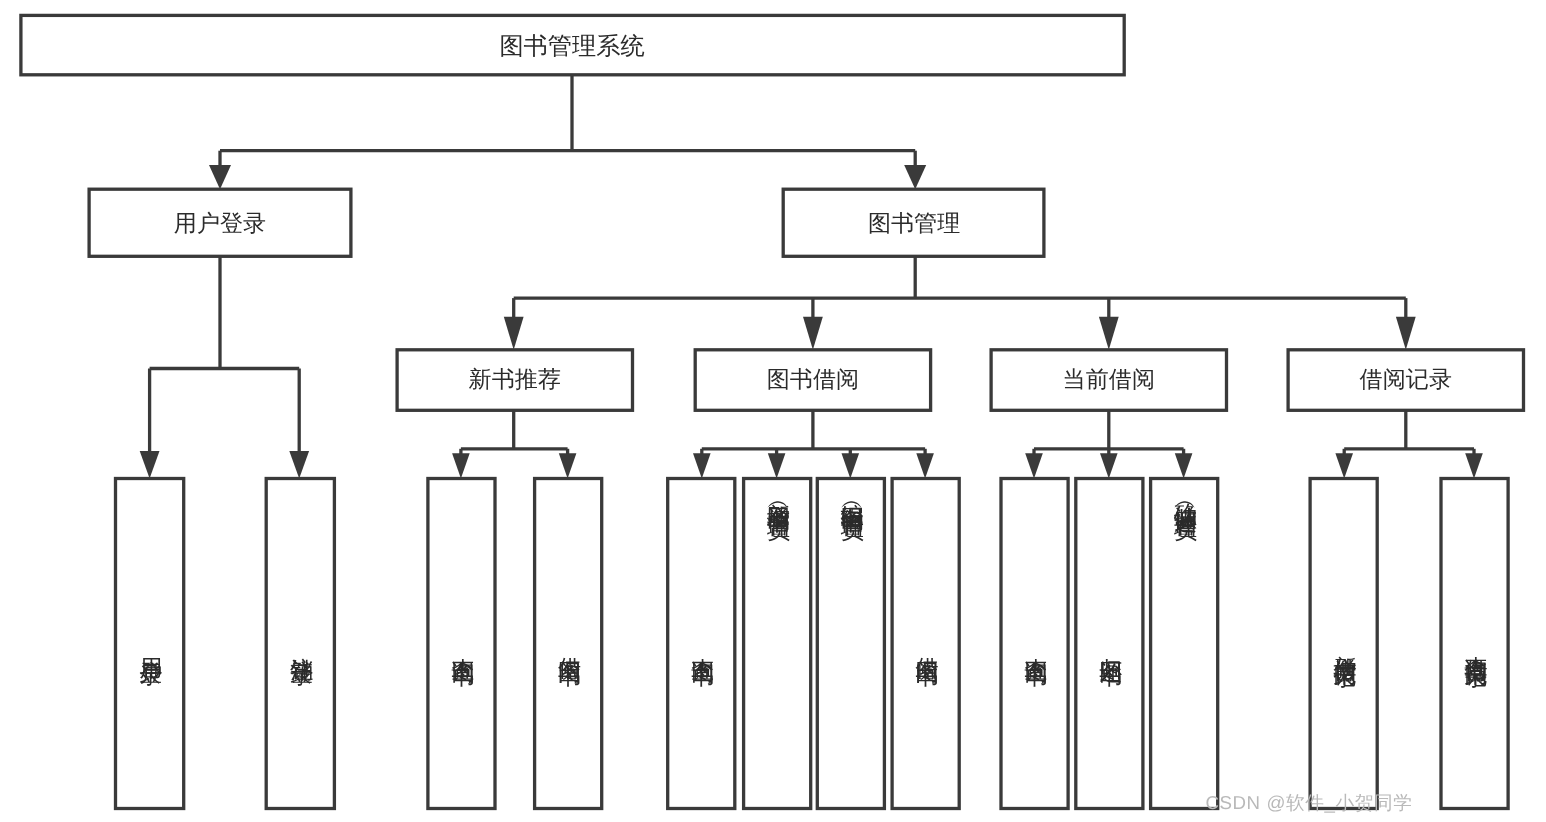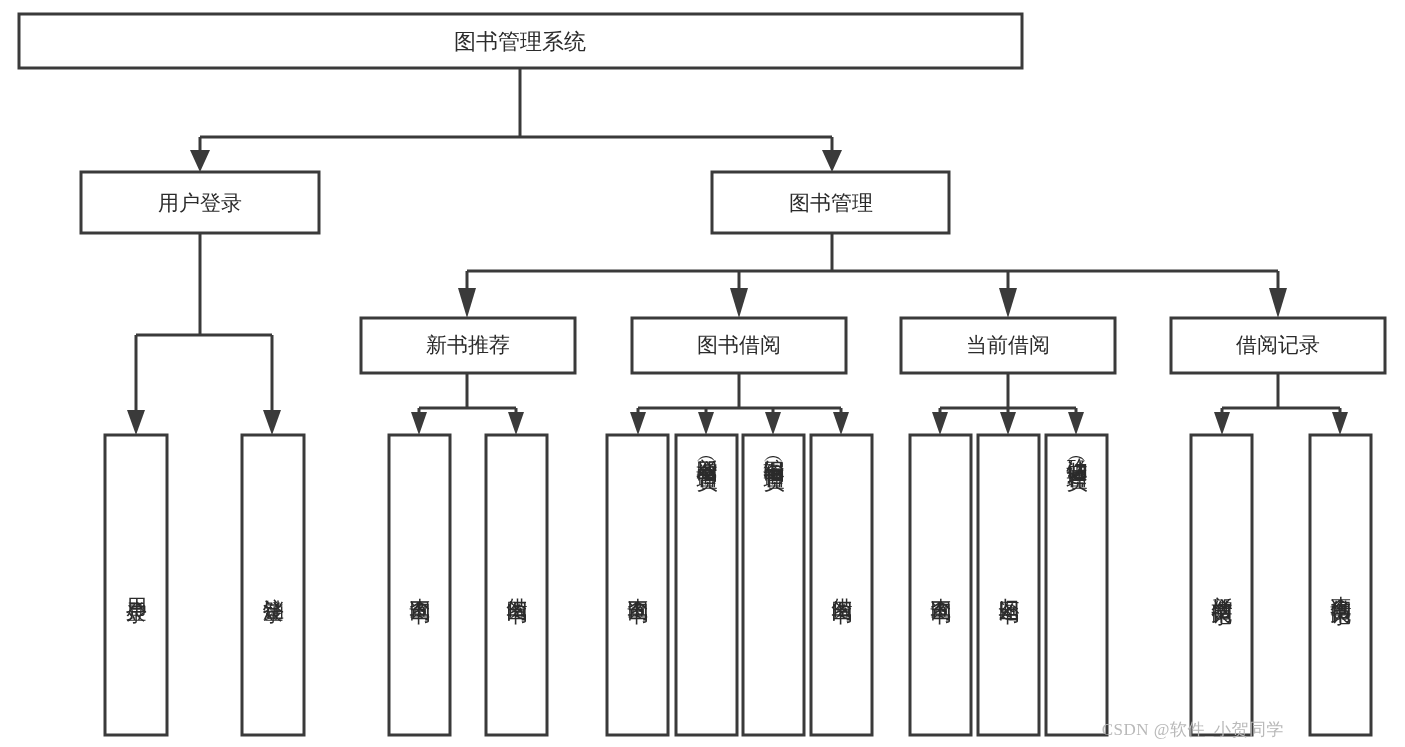--- a/index.html
+++ b/index.html
@@ -62,21 +62,21 @@
     line-height: 1.18;
     letter-spacing: 2px;
     color: #2b2b2b;
     white-space: nowrap;
     text-align: center;
   }
   .watermark {
     position: absolute;
     right: 10px;
     bottom: 6px;
-    font-family: Liberation Serif, serif;
+    font-family: Liberation Sans, sans-serif;
     font-size: 17px;
     color: #b9b9b9;
     letter-spacing: 0.5px;
     white-space: nowrap;
     margin-left: 32px;
   }
 </style>
 </head>
 <body>
 

